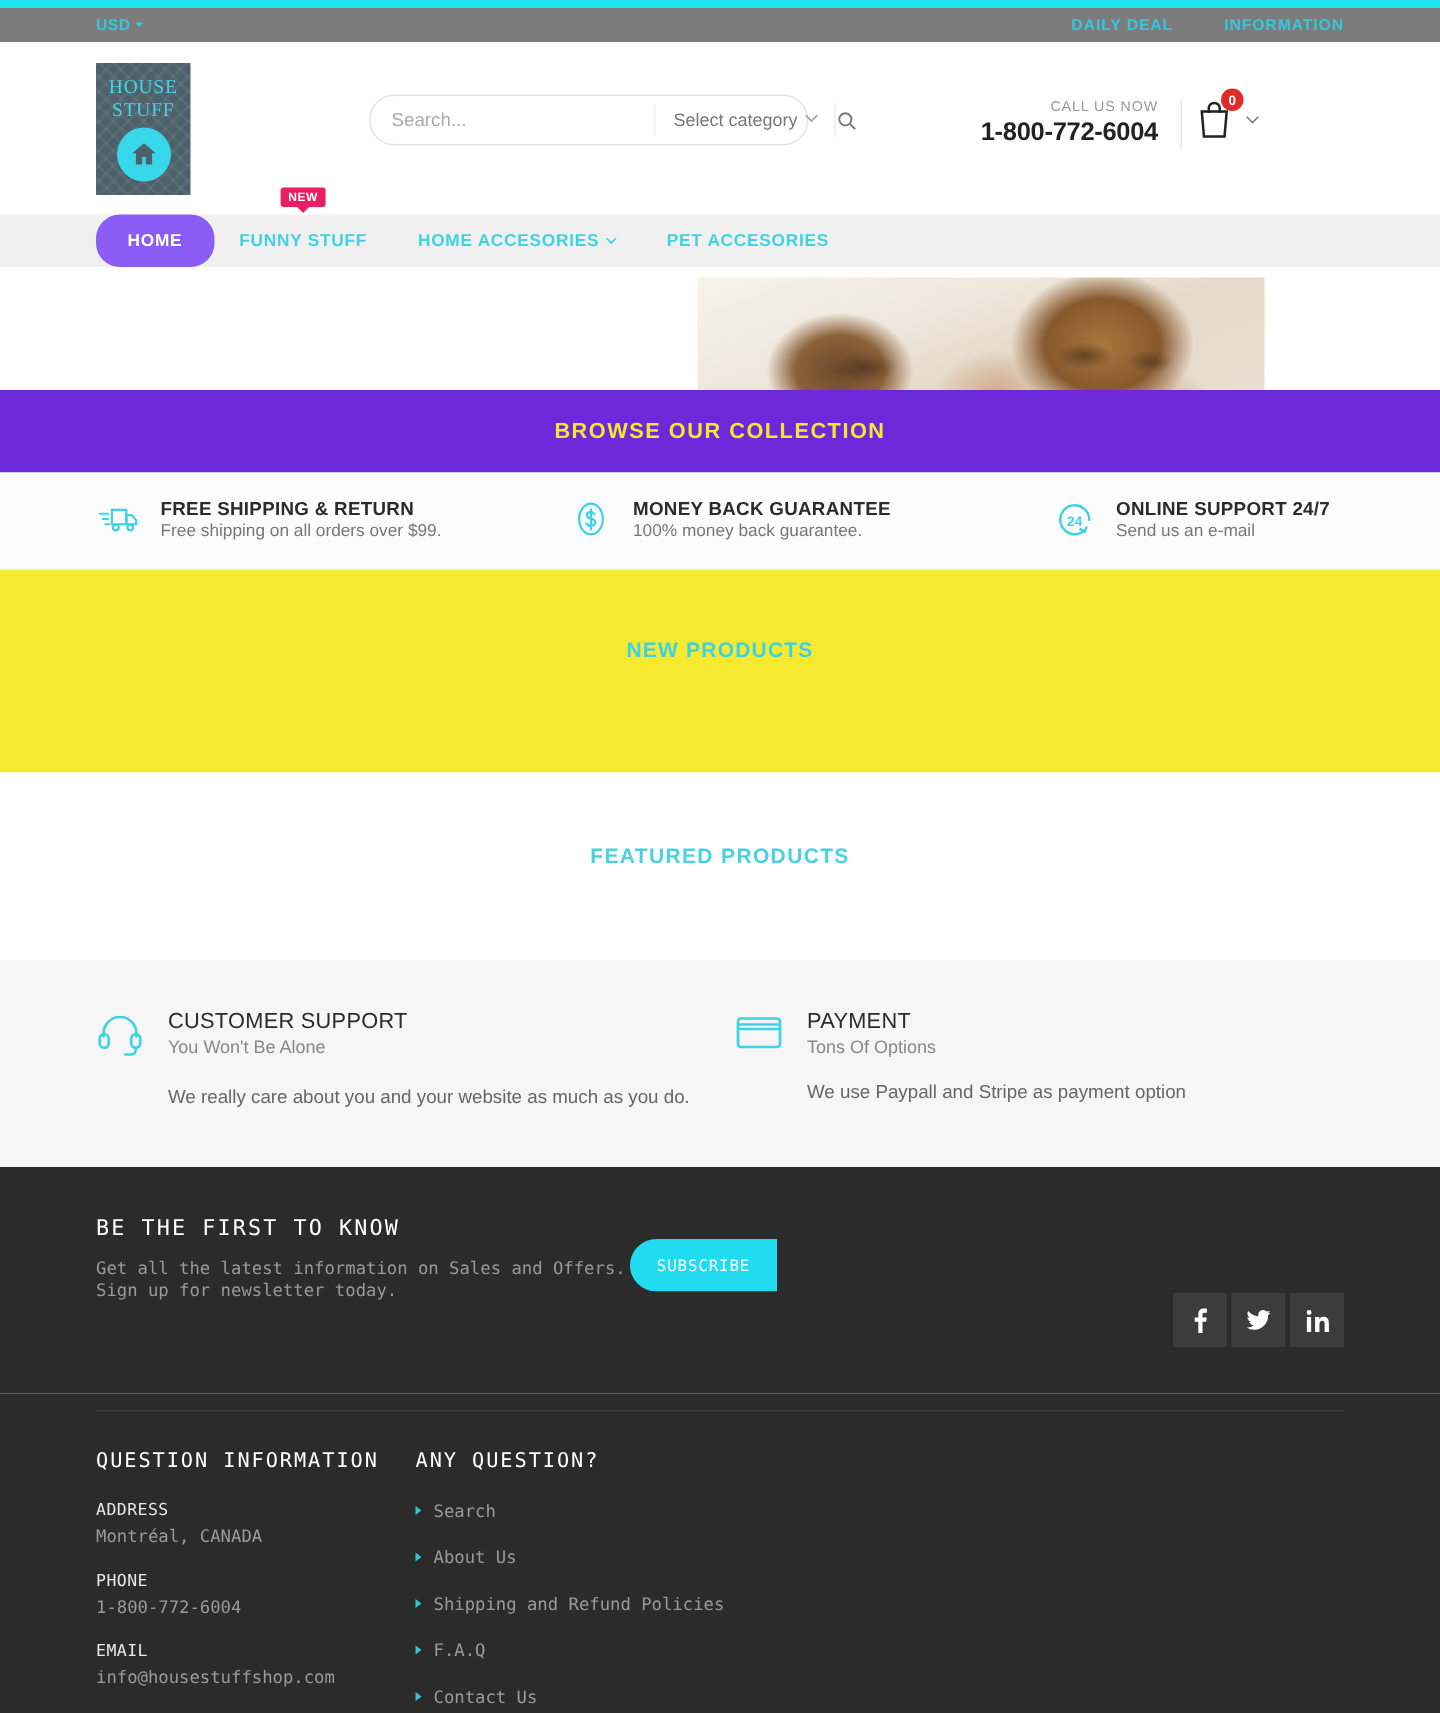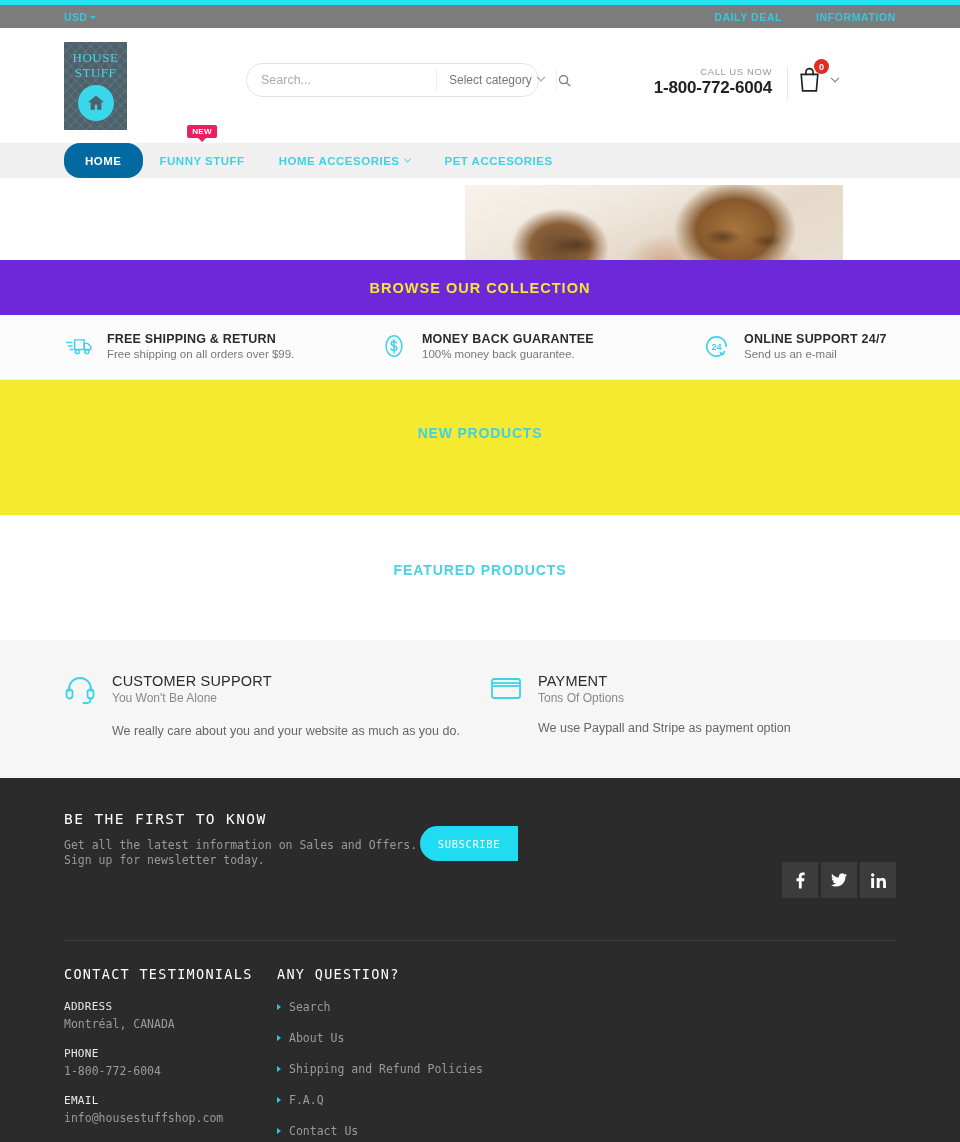--- a/index.html
+++ b/index.html
@@ -97,21 +97,21 @@
   .cart-icon-box { position: relative; }
 
   
   .navbar { background: #f0f0f0; height: 35px; }
   .nav { display: flex; align-items: stretch; height: 35px; position: relative; }
   .nav-item {
     display: flex; align-items: center; padding: 0 17px;
     font-size: 11.5px; font-weight: bold; letter-spacing: .5px;
     color: #3fd2e4; text-decoration: none; position: relative; cursor: pointer;
   }
-  .nav-item.active { background: #0369a1; color: #fff; padding: 0 21px; border-radius: 16px; }
+  .nav-item.active { background: #8b5cf6; color: #fff; padding: 0 21px; border-radius: 16px; }
   .new-badge {
     position: absolute; top: -18px; left: 50%; transform: translateX(-50%);
     background: #e91e63; color: #fff; font-size: 8px; font-weight: bold;
     padding: 2px 5px; border-radius: 2px; letter-spacing: .4px;
   }
   .new-badge::after {
     content: ""; position: absolute; bottom: -4px; left: 50%;
     transform: translateX(-50%); border-left: 4px solid transparent;
     border-right: 4px solid transparent; border-top: 4px solid #e91e63;
   }
@@ -462,21 +462,21 @@
             </svg>
         </div>
       </div>
     </div>
   </div>
 
   <div class="footer">
     <div class="container footer-top">
 
       <div class="foot-col1">
-        <div class="foot-title">CONTACT TESTIMONIALS</div>
+        <div class="foot-title">QUESTION INFORMATION</div>
         <div class="foot-label">ADDRESS</div>
         <div class="foot-value">Montréal, CANADA</div>
         <div class="foot-label">PHONE</div>
         <div class="foot-value">1-800-772-6004</div>
         <div class="foot-label">EMAIL</div>
         <div class="foot-value">info@housestuffshop.com</div>
       </div>
 
       <div class="foot-col2">
         <div class="foot-title">ANY QUESTION?</div>

